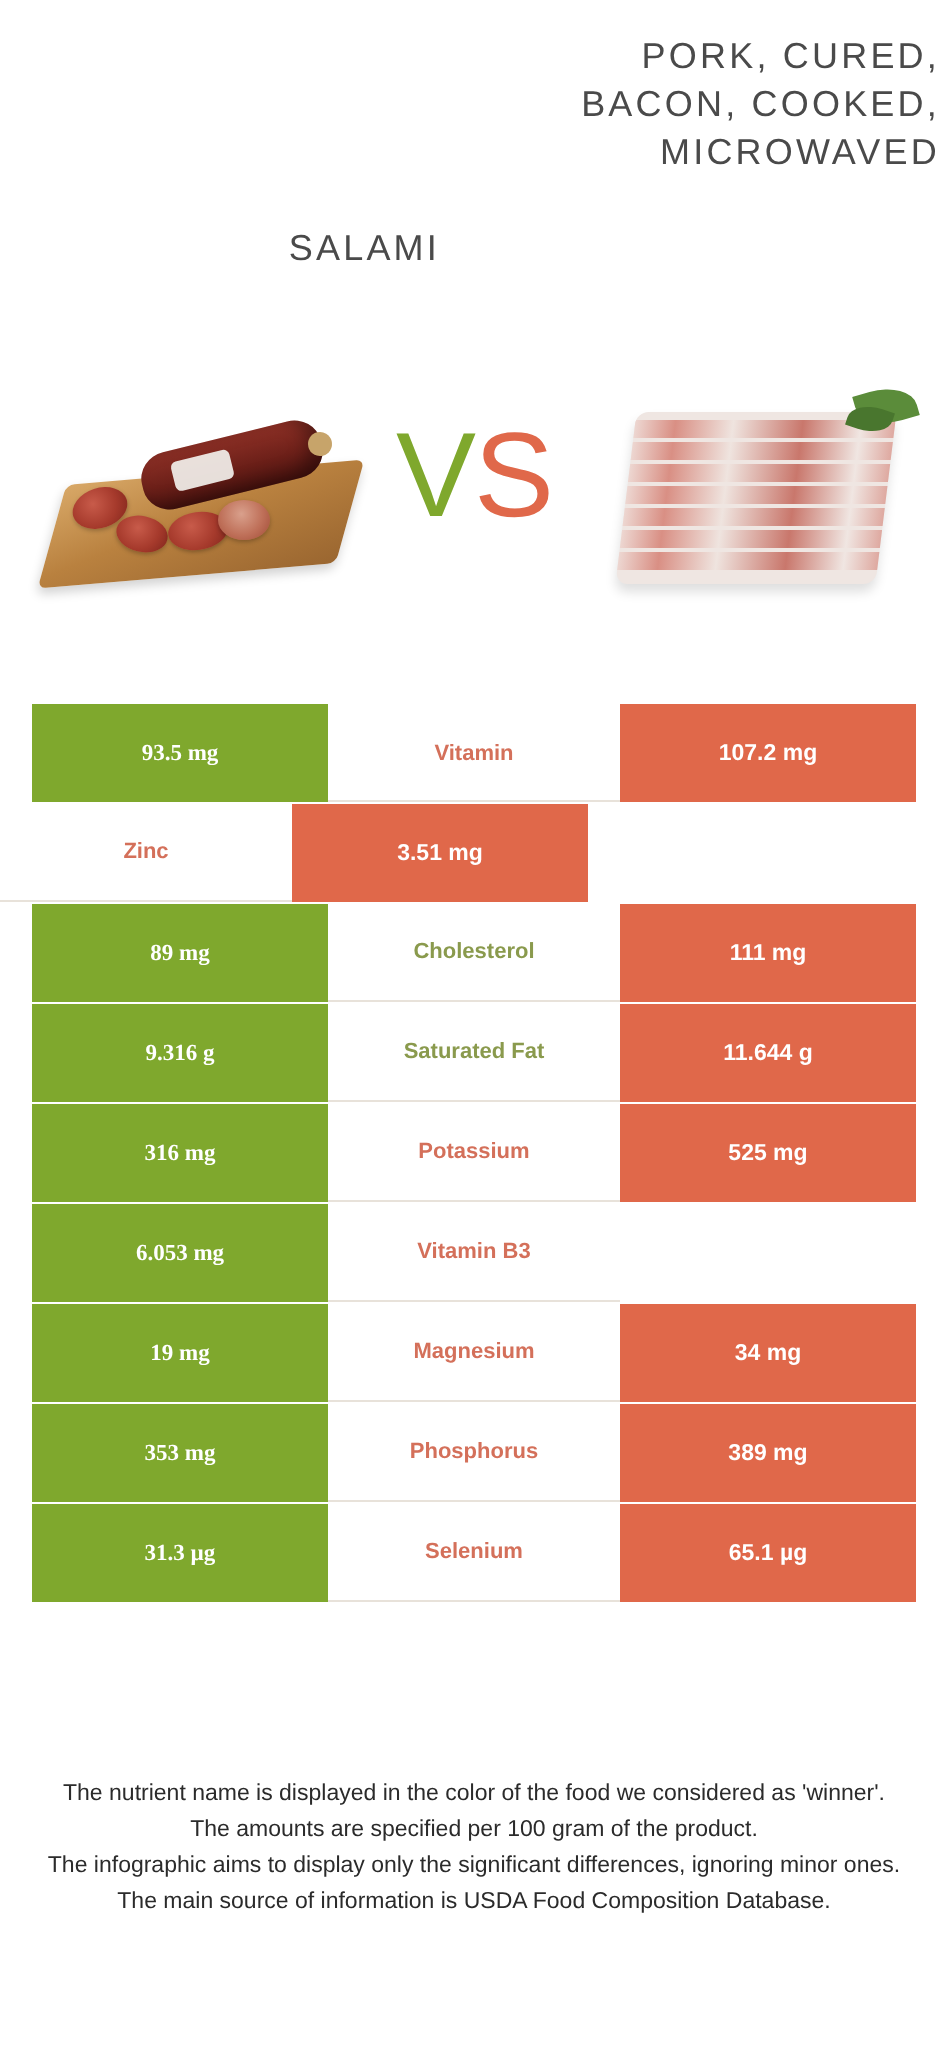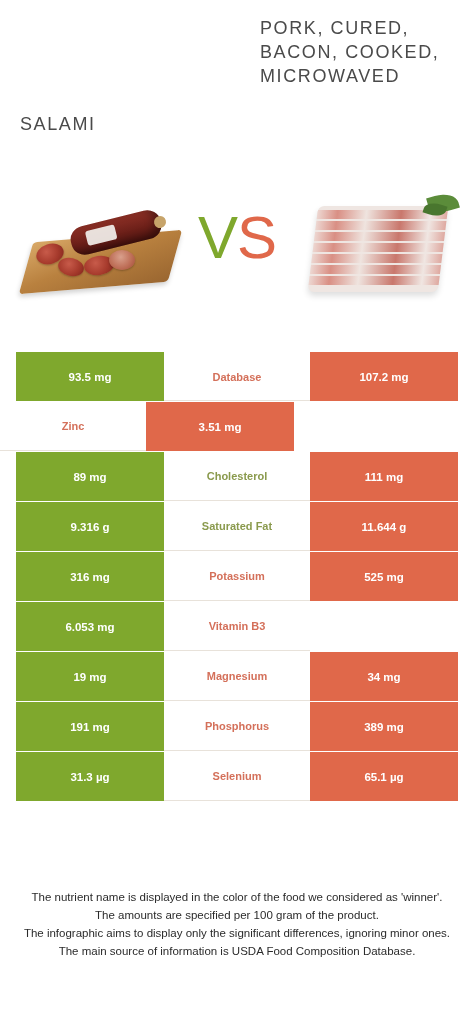--- a/index.html
+++ b/index.html
@@ -20,21 +20,21 @@
   }
 
   
   .titles {
     position: relative;
     height: 180px;
   }
 
   .title {
     position: absolute;
-    text-align: left;
+    text-align: right;
     font-size: 18px;
     letter-spacing: 1.6px;
     line-height: 24px;
     color: #4a4a4a;
     font-weight: 400;
     text-transform: uppercase;
   }
 
   .title-left {
     left: 20px;
@@ -198,20 +198,21 @@
     font-size: 11.5px;
     font-weight: bold;
     line-height: 14px;
   }
 
   .cell-left {
     margin-left: 16px;
     width: 148px;
     background: #7FA82D;
     color: #ffffff;
+    font-family: Liberation Serif, serif;
   }
 
   .cell-mid {
     width: 146px;
     background: #ffffff;
     font-size: 11px;
     border-bottom: 1px solid #e8e2da;
   }
   .row:first-child .cell-mid { border-top: 1px solid #ffffff; }
 
@@ -276,21 +277,21 @@
       </div>
       <div class="basil"></div>
       <div class="basil2"></div>
     </div>
   </div>
 
   <div class="table">
 
     <div class="row">
       <div class="cell cell-left">93.5 mg</div>
-      <div class="cell cell-mid win-right">Database</div>
+      <div class="cell cell-mid win-right">Vitamin</div>
       <div class="cell cell-right">107.2 mg</div>
     </div>
 
     <div class="row">
       <div class="cell cell-mid win-right">Zinc</div>
       <div class="cell cell-right">3.51 mg</div>
     </div>
 
     <div class="row">
       <div class="cell cell-left">89 mg</div>
@@ -316,21 +317,21 @@
       <div class="cell cell-mid win-right">Vitamin B3</div>
     </div>
 
     <div class="row">
       <div class="cell cell-left">19 mg</div>
       <div class="cell cell-mid win-right">Magnesium</div>
       <div class="cell cell-right">34 mg</div>
     </div>
 
     <div class="row">
-      <div class="cell cell-left">191 mg</div>
+      <div class="cell cell-left">353 mg</div>
       <div class="cell cell-mid win-right">Phosphorus</div>
       <div class="cell cell-right">389 mg</div>
     </div>
 
     <div class="row">
       <div class="cell cell-left">31.3 µg</div>
       <div class="cell cell-mid win-right">Selenium</div>
       <div class="cell cell-right">65.1 µg</div>
     </div>
 

